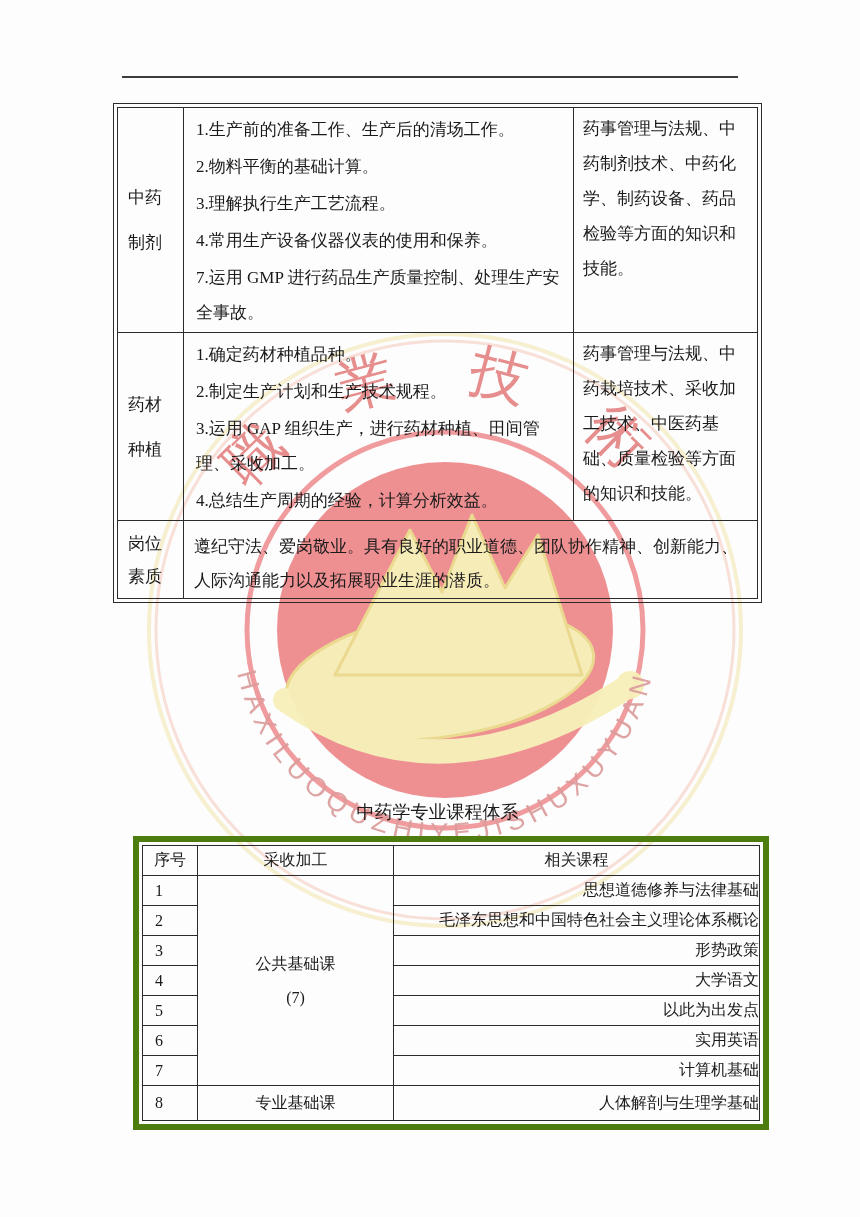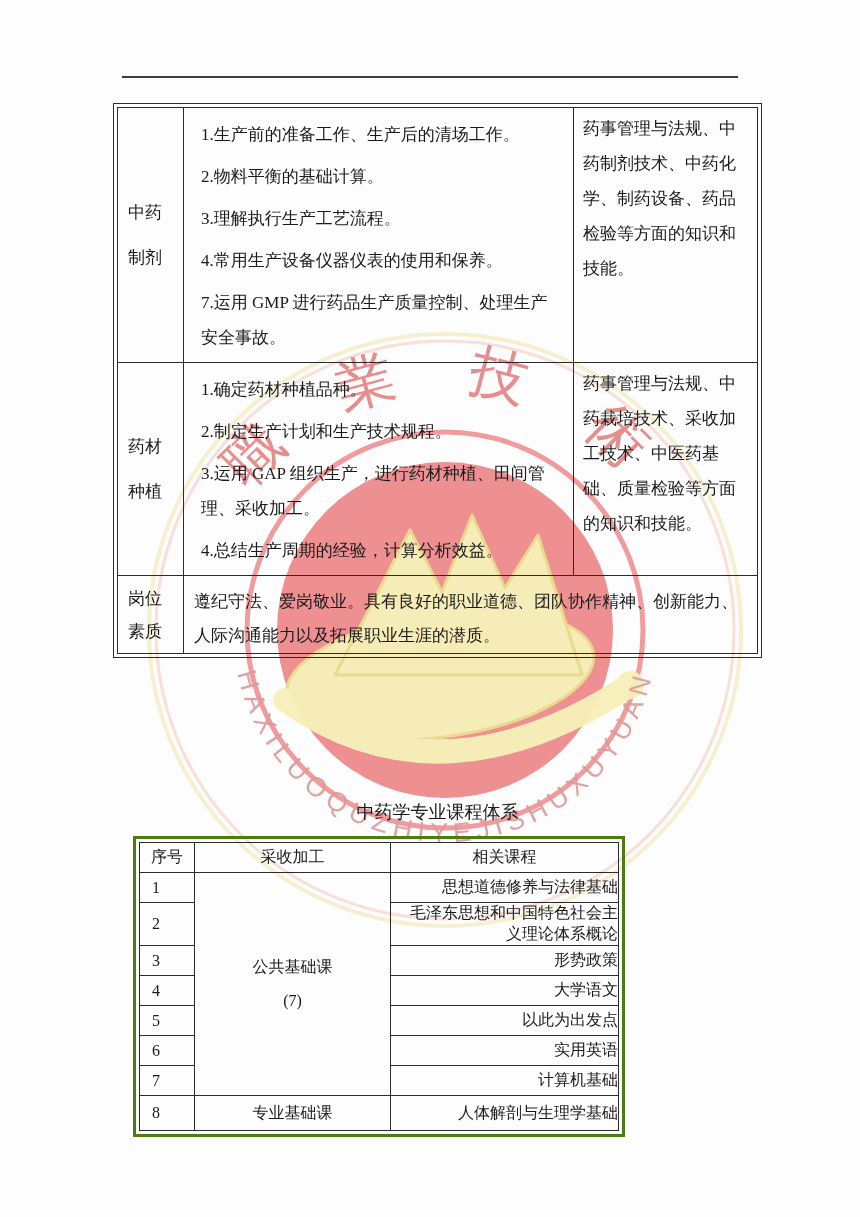--- a/index.html
+++ b/index.html
@@ -22,36 +22,36 @@
     position: absolute; left: 113px; top: 103px; width: 649px;
     border: 1px solid #2b2b2b; padding: 3px; z-index: 1; background: transparent;
   }
   table.t1 { width: 100%; border-collapse: collapse; table-layout: fixed; }
   table.t1 td { border: 1px solid #2b2b2b; vertical-align: top; font-size: 17px; background: transparent; }
   table.t1 col.c-lbl  { width: 66px; }
   table.t1 col.c-task { width: 390px; }
   table.t1 td.lbl { vertical-align: middle; padding-left: 10px; line-height: 45px; }
   table.t1 td.lbl span { display: block; }
   table.t1 td.tasks { padding: 2px 8px 0 10px; line-height: 35px; }
-  table.t1 td.tasks p { margin: 7px; }
+  table.t1 td.tasks p { margin: 2px; }
   table.t1 td.know { padding: 3px 5px 0 9px; line-height: 35px; }
   table.t1 tr.r1 td { height: 210px; }
   table.t1 tr.r2 td { height: 182px; }
   table.t1 tr.r3 td { height: 68px; }
   table.t1 tr.r3 td.lbl { line-height: 33px; }
   table.t1 td.merged { padding: 9px 8px 0 10px; line-height: 34px; vertical-align: middle; }
   
   .section { position: absolute; left: 113px; top: 607px; width: 649px; z-index: 1; font-size: 17.5px; }
   .section .heading { text-indent: 42px; line-height: 34px; margin-bottom: 4px; }
   .section .para { text-indent: 42px; line-height: 40px; text-align: justify; }
   .t2-title { position: absolute; left: 113px; top: 800px; width: 649px; text-align: center; font-size: 18px; z-index: 1; }
   
   .t2-wrap {
-    position: absolute; left: 133px; top: 836px; width: 492px;
-    border: 3px solid #4d7c0f; padding: 3px; z-index: 1;
+    position: absolute; left: 133px; top: 836px; width: 636px;
+    border: 6px solid #4d7c0f; padding: 3px; z-index: 1;
   }
   table.t2 { width: 100%; border-collapse: collapse; table-layout: fixed; }
   table.t2 col.c-no  { width: 55px; }
   table.t2 col.c-mod { width: 196px; }
   table.t2 td, table.t2 th { border: 1px solid #2b2b2b; font-size: 16px; font-weight: normal; height: 30px; vertical-align: middle; background: transparent; }
   table.t2 th { text-align: center; }
   table.t2 td.no { padding-left: 12px; text-align: left; }
   table.t2 td.course { padding-left: 12px; text-align: right; }
   table.t2 td.module { text-align: center; line-height: 34px; }
 </style>

